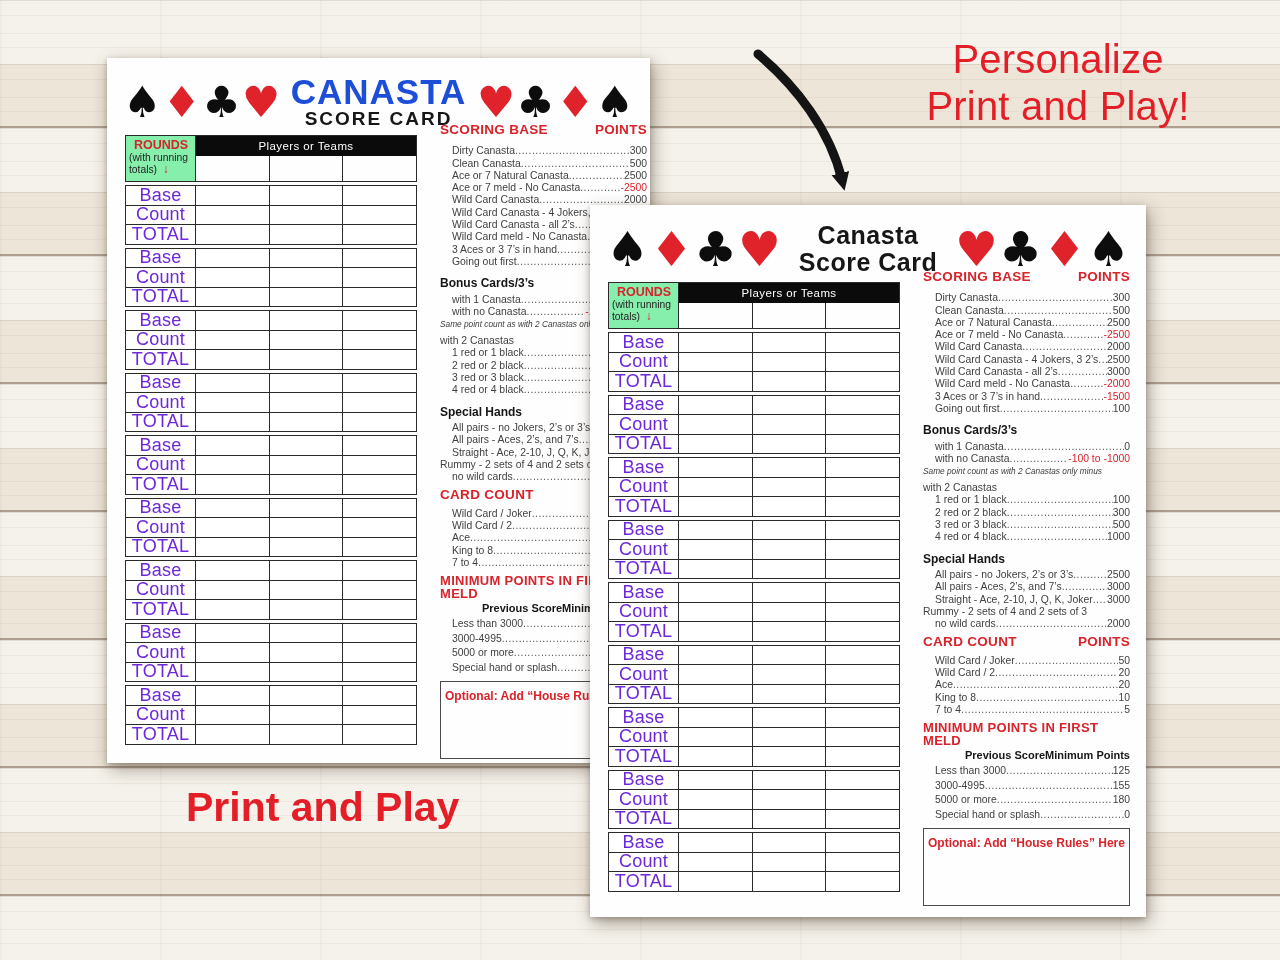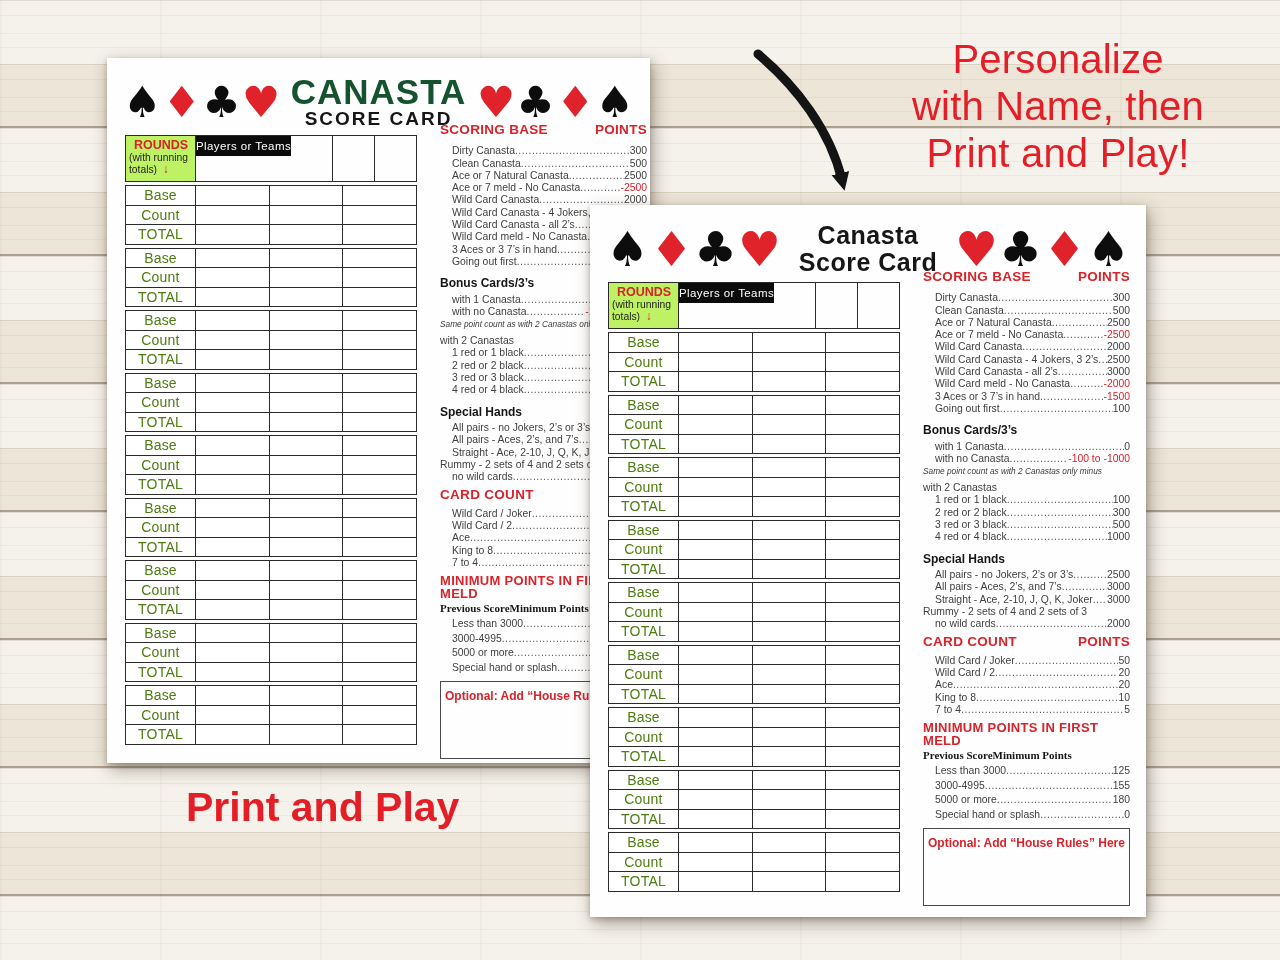--- a/index.html
+++ b/index.html
@@ -23,58 +23,58 @@
 
   
   .card-header{position:absolute;top:12px;left:16px;right:16px;height:64px;
     display:flex;align-items:center;justify-content:space-between;}
   .suit-group{display:flex;align-items:center;gap:1px;line-height:1;}
   .suit{font-family:"DejaVu Sans",sans-serif;color:#0d0d0d;}
   #left-card .suit{font-size:43px;}
   #right-card .suit{font-size:48px;}
   .suit.red-suit{color:#e0232b;}
   .title-block{text-align:center;flex:1;padding:0 4px;}
-  #left-card .card-title{font-size:35px;font-weight:700;color:#14532d;letter-spacing:1px;line-height:34px;}
+  #left-card .card-title{font-size:35px;font-weight:700;color:#1d4ed8;letter-spacing:1px;line-height:34px;}
   #left-card .card-subtitle{font-size:19px;font-weight:700;color:#161616;letter-spacing:2px;line-height:20px;}
   #right-card .card-title{font-size:27px;font-weight:700;color:#e0232b;letter-spacing:.5px;line-height:28px;}
   #right-card .card-subtitle{font-size:25px;font-weight:700;color:#161616;letter-spacing:.5px;line-height:27px;}
 
   
   .rounds{position:absolute;left:18px;top:77px;width:292px;box-sizing:border-box;}
   .rt-header{display:flex;height:47px;box-sizing:border-box;}
-  .rt-rounds-cell{width:71px;box-sizing:border-box;border:1.5px solid #2a2a2a;padding:2px 2px 0 3px;background:#bef264;}
+  .rt-rounds-cell{width:71px;box-sizing:border-box;border:1.5px solid #2a2a2a;padding:2px 2px 0 3px;background:#86efac;}
   .rt-title{color:#d8232b;font-weight:700;font-size:12.5px;text-align:center;line-height:14px;}
   .rt-sub{font-size:10.3px;color:#222;line-height:11.5px;}
   .rt-arrow{color:#d8232b;font-weight:700;font-size:12px;}
-  .rt-right{flex:1;display:flex;box-sizing:border-box;border:1.5px solid #2a2a2a;border-left:none;}
+  .rt-right{flex:1;display:flex;flex-direction:column;box-sizing:border-box;border:1.5px solid #2a2a2a;border-left:none;}
   .rt-black{height:20px;background:#0b0b0b;color:#fff;font-size:11.5px;letter-spacing:.4px;
     display:flex;align-items:center;justify-content:center;}
   .rt-names{flex:1;display:flex;}
   .rt-names > div{flex:1;border-left:1px solid #2a2a2a;}
   .rt-names > div:first-child{border-left:none;}
   .rt-group{display:grid;grid-template-columns:69px 1fr 1fr 1fr;border:1.5px solid #2a2a2a;margin-top:3px;background:#fff;}
   .rt-group > div{height:18.5px;border-left:1px solid #2a2a2a;border-top:1px solid #2a2a2a;box-sizing:content-box;}
   .rt-group > div:nth-child(4n+1){border-left:none;}
   .rt-group > div:nth-child(-n+4){border-top:none;}
-  .rt-lbl{display:flex;align-items:center;justify-content:center;font-size:14px;color:#4d7c0f;letter-spacing:.2px;}
+  .rt-lbl{display:flex;align-items:center;justify-content:center;font-size:18px;color:#6d28d9;letter-spacing:.2px;}
 
   
   .scoring{position:absolute;left:333px;top:66px;width:207px;color:#414141;font-size:10.4px;line-height:12.3px;}
   .sec-title-row{display:flex;justify-content:space-between;color:#d8232b;font-weight:700;font-size:13.5px;letter-spacing:.3px;margin-bottom:9px;}
   .sline{display:flex;align-items:baseline;}
   .sline .lbl{white-space:nowrap;padding-left:12px;}
   .sline .dots{flex:1;overflow:hidden;white-space:nowrap;color:#555;}
   .sline .dots::after{content:"......................................................................................................";letter-spacing:.5px;}
   .sline .val{white-space:nowrap;}
   .red{color:#d8232b !important;}
   .sec-heading{font-weight:700;color:#161616;font-size:12px;margin:9px 0 4px;}
   .note{font-style:italic;font-size:8.3px;line-height:10px;margin:1px 0 6px;color:#3c3c3c;}
   .plainline{margin:0;}
   .gap6{height:6px;}
-  .mp-head{display:flex;justify-content:flex-start;font-weight:700;color:#161616;font-size:11px;margin:2px 0 3px;font-family:Liberation Serif, serif;}
+  .mp-head{display:flex;justify-content:flex-end;font-weight:700;color:#161616;font-size:11px;margin:2px 0 3px;}
   .mp .sline{line-height:14.6px;}
   .optional-box{border:1.5px solid #4a4a4a;height:78px;margin-top:6px;text-align:center;
     padding-top:8px;box-sizing:border-box;color:#d8232b;font-weight:700;font-size:12px;}
 
   
   #personalize{position:absolute;left:872px;top:36px;width:372px;text-align:center;
     color:#e41e26;font-weight:400;font-size:40px;line-height:47px;z-index:3;letter-spacing:.2px;}
   #print-play{position:absolute;left:186px;top:784px;color:#e41e26;font-weight:700;font-size:41px;z-index:3;}
   #arrow-svg{position:absolute;left:738px;top:42px;z-index:3;}
 </style>
@@ -836,21 +836,20 @@
           <span class="val">0</span>
         </div>
       </div>
     <div class="optional-box">Optional: Add “House Rules” Here</div>
   </div>
 </div>
 
 <div id="personalize">
 
 <div>Personalize</div>
-    <div>with Name, then</div>
     <div>Print and Play!</div>
   </div>
 
 <svg id="arrow-svg" width="130" height="165" viewBox="0 0 130 165">
   <defs>
     <marker id="ah" markerWidth="30" markerHeight="30" refX="7" refY="9" orient="auto" markerUnits="userSpaceOnUse">
       <path d="M0,0 L18,9 L0,18 z" fill="#141414"></path>
     </marker>
   </defs>
   <path d="M20,12 C58,44 92,88 104,138" fill="none" stroke="#141414" stroke-width="9" stroke-linecap="round" marker-end="url(#ah)"></path>

